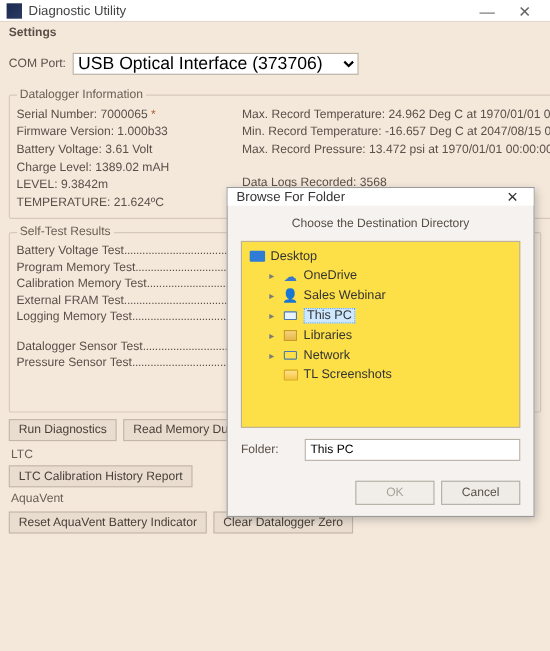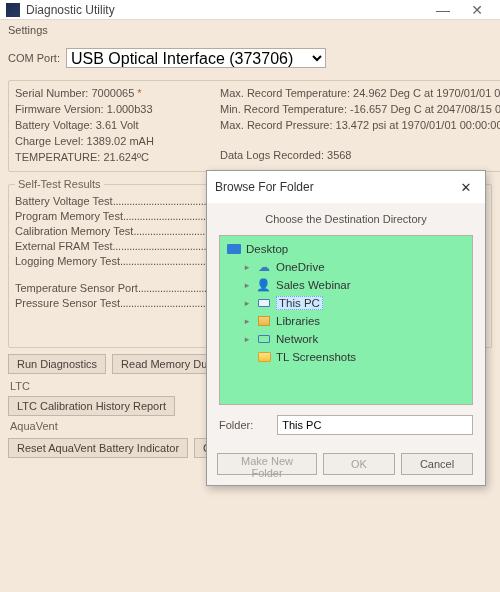--- a/index.html
+++ b/index.html
@@ -35,21 +35,21 @@
     display: flex; align-items: center; justify-content: center;
     color: #666;
     font-size: 14px;
   }
 
   .app {
     padding: 4px 8px 8px 8px;
     position: relative;
   }
 
-  .menu-line a { color: #5a5048; text-decoration: none; }
+  .menu-line a { color: #5a5048; text-decoration: none; font-weight: bold; }
 
   .row { display: flex; align-items: center; margin: 12px 0; }
   .label { margin-right: 6px; }
 
   select.combo {
     flex: 0 0 260px;
     height: 20px;
     font-size: 16px;
     background: #fff;
     border: 1px solid #b7ab9d;
@@ -98,36 +98,36 @@
     position: absolute;
     left: 206px; top: 170px;
     width: 280px;
     background: #f5f2ef;
     border: 1px solid #9a9a9a;
     box-shadow: 2px 3px 8px rgba(0,0,0,0.25);
     display: flex;
     flex-direction: column;
   }
   .dialog-title {
-    height: 32px;
+    height: 16px;
     background: #fff;
     display: flex;
     align-items: center;
     padding: 0 8px;
     font-size: 12px;
     color: #333;
   }
   .dialog-title .t { flex: 1; }
   .dlg-close { width: 22px; text-align: center; font-size: 13px; color: #333; cursor: pointer; }
 
   .dialog-body { padding: 10px 12px 10px 12px; }
   .dialog-msg { color: #574e46; margin-bottom: 10px; text-align: center; }
 
   .tree {
-    background: #86efac;
+    background: #fde047;
     border: 1px solid #b9b0a5;
     height: 170px;
     padding: 4px 4px;
     overflow: auto;
     font-size: 11.5px;
     color: #333;
   }
   .tree-row {
     display: flex;
     align-items: center;
@@ -197,47 +197,49 @@
   </div>
 
   <div class="row">
     <span class="label">COM Port:</span>
     <select class="combo">
       <option>USB Optical Interface (373706)</option>
     </select>
   </div>
 
   <fieldset class="group">
+    <legend>Datalogger Information</legend>
     <div class="info-grid">
       <div class="info-left">
         <div class="kv"><span class="k">Serial Number:</span><span>7000065</span> <span style="color:#b05e28">*</span></div>
         <div class="kv"><span class="k">Firmware Version:</span><span>1.000b33</span></div>
         <div class="kv"><span class="k">Battery Voltage:</span><span>3.61 Volt</span></div>
         <div class="kv"><span class="k">Charge Level:</span><span>1389.02 mAH</span></div>
+        <div class="kv"><span class="k">LEVEL:</span><span>9.3842m</span></div>
         <div class="kv"><span class="k">TEMPERATURE:</span><span>21.624ºC</span></div>
       </div>
       <div class="info-right">
         <div class="kv"><span class="k">Max. Record Temperature:</span><span>24.962 Deg C at 1970/01/01 00:00:00</span></div>
         <div class="kv"><span class="k">Min. Record Temperature:</span><span>-16.657 Deg C at 2047/08/15 09:18:56</span></div>
         <div class="kv"><span class="k">Max. Record Pressure:</span><span>13.472 psi at 1970/01/01 00:00:00</span></div>
         <div class="kv" style="margin-top:14px"><span class="k">Data Logs Recorded:</span><span>3568</span></div>
       </div>
     </div>
   </fieldset>
 
   <fieldset class="group" style="min-height:170px">
     <legend>Self-Test Results</legend>
     <div class="tests">
       <div class="test-line"><span>Battery Voltage Test</span><span class="dots">....................................................................</span></div>
       <div class="test-line"><span>Program Memory Test</span><span class="dots">..................................................................</span></div>
       <div class="test-line"><span>Calibration Memory Test</span><span class="dots">..............................................................</span></div>
       <div class="test-line"><span>External FRAM Test</span><span class="dots">....................................................................</span></div>
       <div class="test-line"><span>Logging Memory Test</span><span class="dots">....................................................................</span></div>
       <div style="height:12px"></div>
-      <div class="test-line"><span>Temperature Sensor Port</span><span class="dots">..........................................................</span></div>
+      <div class="test-line"><span>Datalogger Sensor Test</span><span class="dots">..........................................................</span></div>
       <div class="test-line"><span>Pressure Sensor Test</span><span class="dots">................................................................</span></div>
     </div>
   </fieldset>
 
   <div class="btnrow">
     <button class="app-btn">Run Diagnostics</button>
     <button class="app-btn">Read Memory Dump</button>
     <button class="app-btn">Cre</button>
   </div>
 
@@ -310,17 +312,16 @@
         <span class="label-text">TL Screenshots</span>
       </div>
     </div>
 
     <div class="folder-row">
       <span>Folder:</span>
       <input type="text" value="This PC" style="">
     </div>
   </div>
   <div class="dialog-buttons">
-    <button class="dlg-btn mk disabled">Make New Folder</button>
     <button class="dlg-btn disabled">OK</button>
     <button class="dlg-btn">Cancel</button>
   </div>
 </div>
 
 </body></html>

